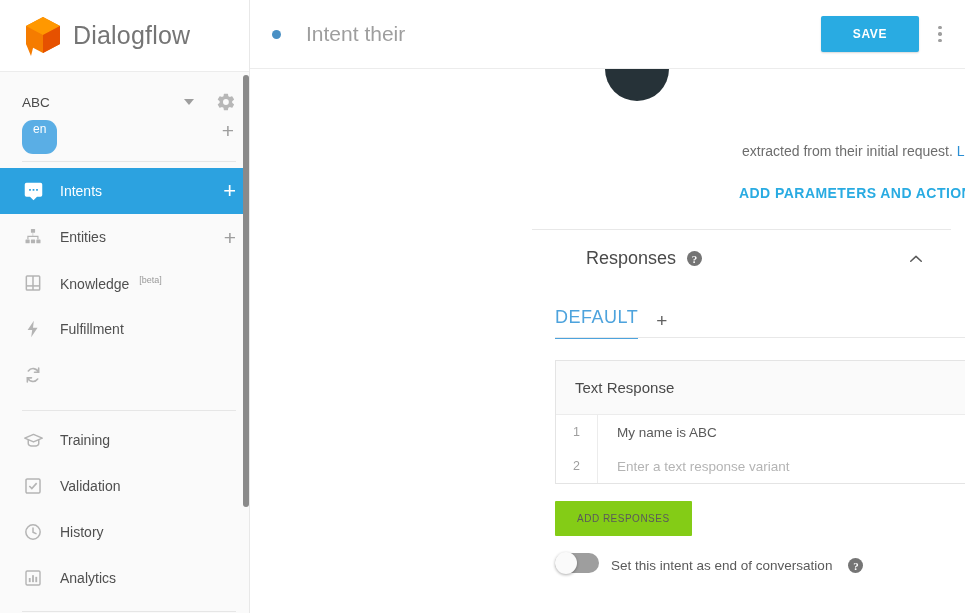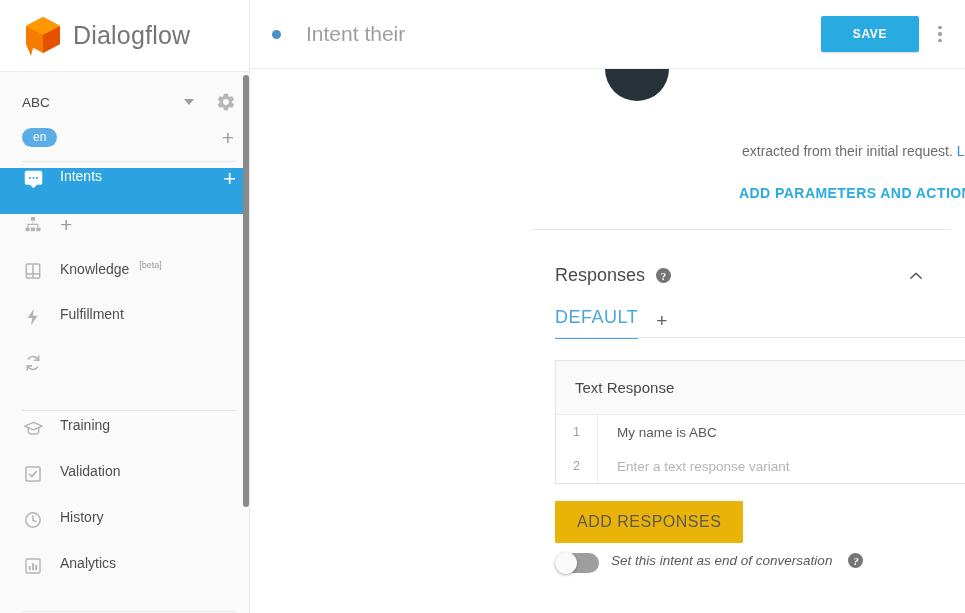--- a/index.html
+++ b/index.html
@@ -40,39 +40,39 @@
   .caret-down {
     width: 0; height: 0;
     border-left: 5px solid transparent;
     border-right: 5px solid transparent;
     border-top: 6px solid #9e9e9e;
     margin-right: 22px;
   }
   .gear-icon { width: 20px; height: 20px; opacity: .72; }
 
   .lang-row {
-    height: 34px; display: flex; align-items: center;
+    height: 34px; display: flex; 
     padding: 0 14px 0 22px;
     gap: 22px;
   }
   .lang-chip {
     background: #5aaee5; color: #fff;
     font-size: 12px; border-radius: 11px;
     padding: 3px 11px 4px; line-height: 1;
   }
   .lang-spacer { flex: 1; }
   .plus-grey {
     color: #9e9e9e; font-size: 21px; line-height: 1;
     font-weight: 300; margin-right: 2px;
   }
 
   .divider { height: 1px; background: #e6e6e6; margin: 7px 14px 0 22px; }
 
   .nav-item {
-    height: 46px; display: flex; align-items: flex-start;
+    height: 46px; display: flex; align-items: center;
     padding-left: 22px; padding-right: 14px;
     color: #4f4f4f; font-size: 14px;
     cursor: pointer;
   }
   .nav-item.active { background: #2ca2e0; color: #fff; }
   .nav-ico {
     width: 22px; height: 22px; flex: 0 0 22px;
     margin-right: 16px; opacity: .62;
     display: flex; align-items: center; justify-content: center;
   }
@@ -194,28 +194,28 @@
     width: 42px; flex: 0 0 42px; text-align: center;
     font-size: 12.5px; color: #9e9e9e;
     border-right: 1px solid #ececec; align-self: stretch;
     display: flex; align-items: center; justify-content: center;
   }
   .resp-txt { font-size: 13.5px; color: #5a5a5a; padding-left: 19px; flex: 1; }
   .resp-txt.placeholder { color: #b4b4b4; }
 
   .add-resp-btn {
     position: absolute; left: 305px; top: 432px;
-    background: #eab308; border: none;
-    font-size: 16px; letter-spacing: .5px; color: #5a5a5a;
+    background: #84cc16; border: none;
+    font-size: 10px; letter-spacing: .5px; color: #5a5a5a;
     padding: 12px 22px; cursor: pointer; border-radius: 1px;
   }
 
   .toggle-row {
     position: absolute; left: 305px; top: 484px;
-    display: flex; align-items: flex-start; font-style: italic;
+    display: flex; align-items: flex-end;
   }
   .switch {
     width: 44px; height: 20px; border-radius: 10px;
     background: #9e9e9e; position: relative; cursor: pointer; flex: 0 0 44px;
   }
   .switch .knob {
     position: absolute; left: 0; top: -1px;
     width: 22px; height: 22px; border-radius: 50%;
     background: #fafafa; box-shadow: 0 1px 3px rgba(0,0,0,.32);
   }
@@ -273,20 +273,21 @@
     <div class="nav-item">
       <span class="nav-ico">
         <svg viewBox="0 0 24 24" width="20" height="20" fill="#8a8a8a">
           <rect x="9.5" y="2.5" width="5" height="4.5" rx=".6"></rect>
           <rect x="3" y="15" width="5" height="4.5" rx=".6"></rect>
           <rect x="9.5" y="15" width="5" height="4.5" rx=".6"></rect>
           <rect x="16" y="15" width="5" height="4.5" rx=".6"></rect>
           <path d="M11.6 7v3.6H5.2v4.2h1.4v-2.8h10.6v2.8h1.4v-4.2h-6.4V7z"></path>
         </svg>
       </span>
+      <span class="nav-label">Entities</span>
       <span class="nav-plus">+</span>
     </div>
 
     <div class="nav-item">
       <span class="nav-ico">
         <svg viewBox="0 0 24 24" width="20" height="20" fill="none" stroke="#8a8a8a" stroke-width="1.8">
           <rect x="4" y="3.5" width="16" height="17" rx="1"></rect>
           <line x1="12" y1="3.5" x2="12" y2="20.5"></line>
           <line x1="4" y1="15.5" x2="20" y2="15.5"></line>
         </svg>
@@ -389,21 +390,21 @@
 
       <div class="intro-line">
         <span>extracted from their initial request.</span>
         <a href="#">Learn more</a>
       </div>
 
       <div class="add-params">ADD PARAMETERS AND ACTION</div>
 
       <div class="sect-rule" style="top:160px;"></div>
 
-      <div class="sect-head" style="top:196px;">
+      <div class="sect-head" style="top:179px;margin-left:31px;">
         <span class="sect-title">Responses</span>
         <span class="help-ico">?</span>
         <span class="chev">
           <svg viewBox="0 0 24 24" width="18" height="18" fill="none" stroke="#5a5a5a" stroke-width="2" stroke-linecap="round" stroke-linejoin="round">
             <polyline points="5,15 12,8.5 19,15"></polyline>
           </svg>
         </span>
       </div>
 
       <div class="tabs">

